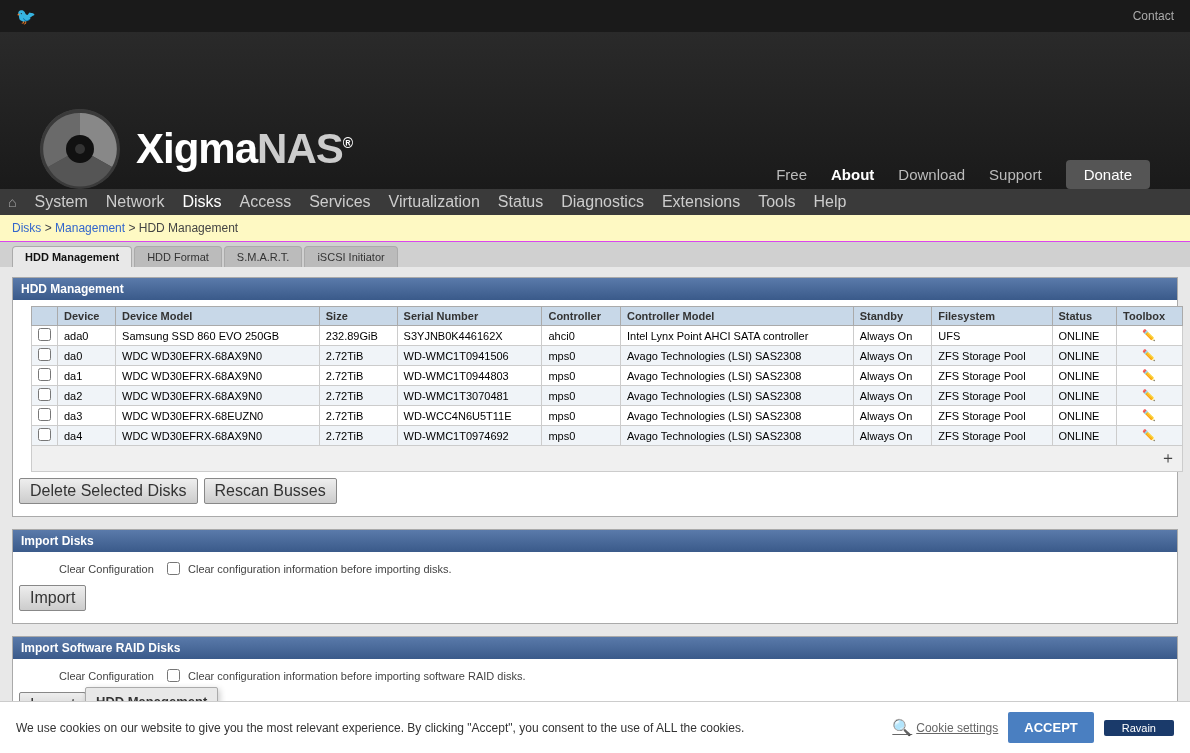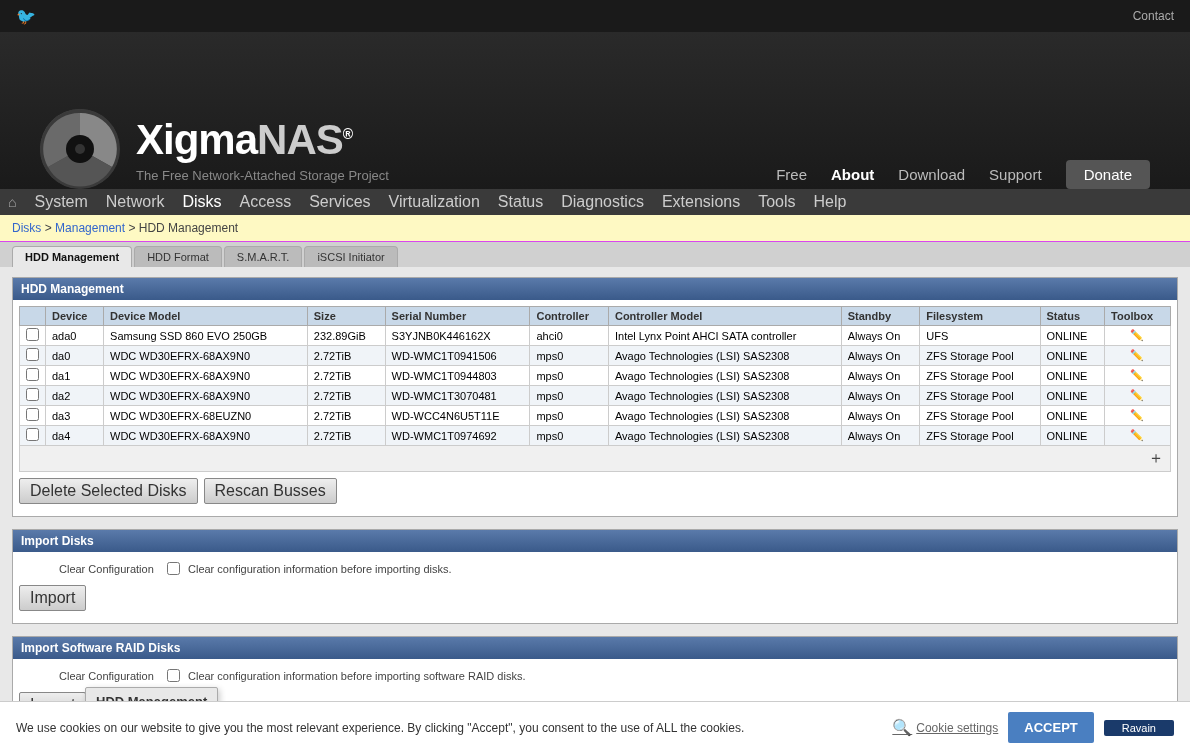--- a/index.html
+++ b/index.html
@@ -116,21 +116,21 @@
     .section-header {
       background: linear-gradient(180deg, #5a7aaa 0%, #3a5a8a 100%);
       color: white;
       font-size: 12px;
       font-weight: bold;
       padding: 4px 8px;
     }
     .section-body { padding: 6px; }
 
     
-    table { width: 100%; border-collapse: collapse; font-size: 11px; }
+    table { width: 100%; border-collapse: collapse; font-size: 11px; margin-left: 12px; }
     table th {
       background: #c8d8e8;
       color: #333;
       padding: 3px 6px;
       text-align: left;
       border: 1px solid #aaa;
       font-weight: bold;
       font-size: 11px;
     }
     table td {
@@ -268,21 +268,20 @@
           <path d="M40,40 L8,58 A36,36 0 0,1 40,4 Z" fill="#6a6a6a"></path>
           <circle cx="40" cy="40" r="14" fill="#111"></circle>
           <circle cx="40" cy="40" r="5" fill="#333"></circle>
         </svg>
       </div>
     </div>
     <div class="logo-text-wrap">
       <div class="logo-text">
         Xigma<span class="nas">NAS</span><span class="trademark">®</span>
       </div>
-      <div class="logo-subtitle">The Free Network-Attached Storage Project</div>
     </div>
   </div>
   <nav class="main-nav">
     <a>Free</a>
     <a class="active">About</a>
     <a>Download</a>
     <a>Support</a>
     <a class="nav-donate">Donate</a>
   </nav>
 </div>

